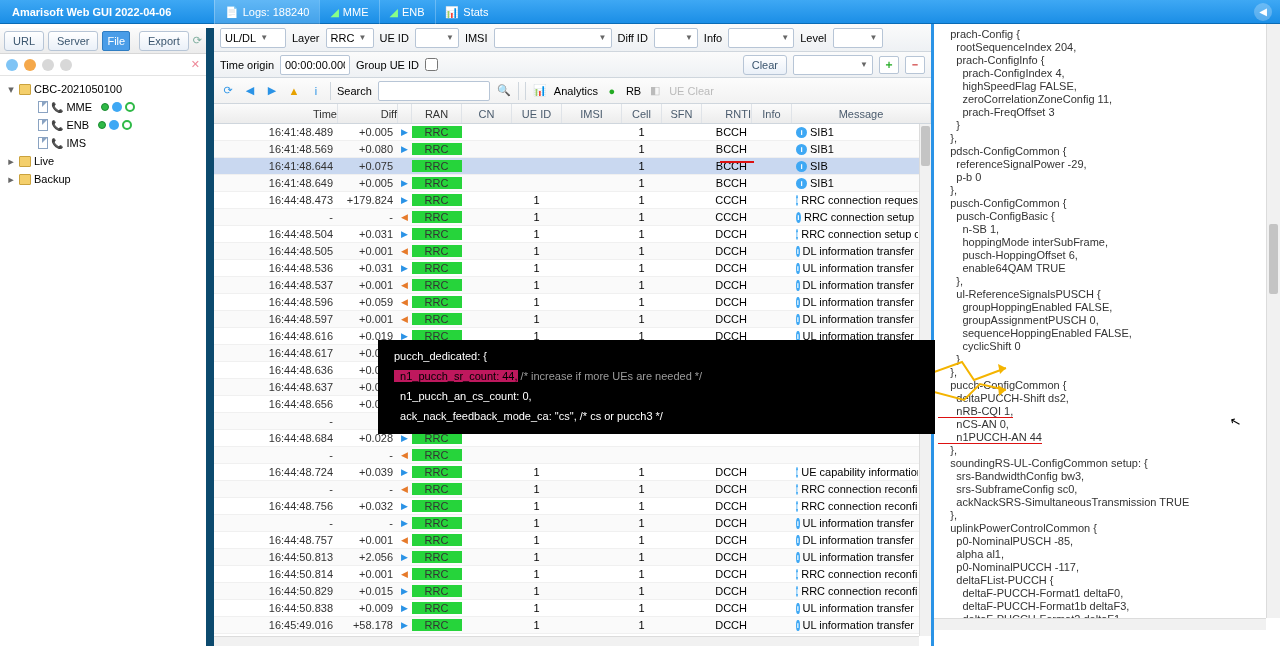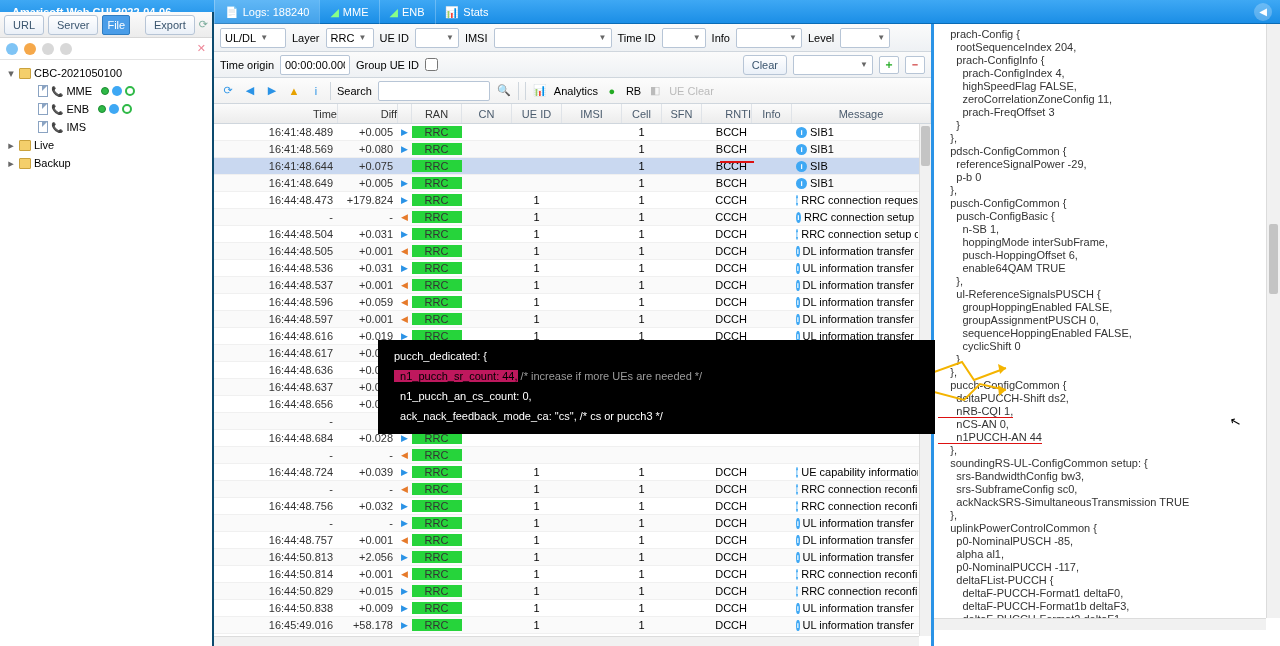--- a/index.html
+++ b/index.html
@@ -7,21 +7,21 @@
 
 
 .topbar{height:24px;background:linear-gradient(#3ea8f4,#1b8ee6);display:flex;align-items:center;color:#fff;padding:0 4px;border-bottom:1px solid #0a6bb5}
 .topbar .title{padding:0 8px;font-weight:bold}
 .topbar .collapse{width:18px;height:18px;border-radius:50%;background:rgba(255,255,255,.25);margin-left:auto;margin-right:4px;display:flex;align-items:center;justify-content:center;font-size:10px}
 .topbar-right{position:absolute;left:214px;top:0;height:24px;display:flex;align-items:center}
 .toptab{height:24px;padding:0 10px;display:flex;align-items:center;gap:4px;color:#fff;border-left:1px solid rgba(255,255,255,.25);cursor:pointer}
 .toptab.active{background:rgba(255,255,255,.18)}
 
 
-.left{position:absolute;left:0;top:12px;width:214px;bottom:0;border-right:2px solid #0c4a6e;background:#fff}
+.left{position:absolute;left:0;top:28px;width:214px;bottom:0;border-right:8px solid #0c4a6e;background:#fff}
 .toolbar-l{height:26px;display:flex;align-items:center;gap:4px;padding:2px 4px;border-bottom:1px solid #d7d7d7;background:linear-gradient(#fbfbfb,#ececec)}
 .btn-s{height:20px;padding:0 8px;border:1px solid #b7c5d6;border-radius:3px;background:linear-gradient(#fff,#eaf0f8);color:#3a556e;cursor:pointer}
 .btn-s.sel{background:#4a9de8;color:#fff;border-color:#2f7dc2}
 .toolbar-l .sp{flex:1}
 .iconrow{height:22px;display:flex;align-items:center;gap:6px;padding:0 6px;border-bottom:1px solid #e4e4e4}
 .dot{width:12px;height:12px;border-radius:50%}
 .tree{padding:4px 0}
 .tree-row{display:flex;align-items:center;height:18px;padding-left:6px;gap:3px;cursor:pointer}
 .tree-row.d2{padding-left:38px}
 .tw{width:10px;text-align:center;color:#666}
@@ -177,21 +177,21 @@
         <span class="ar">▼</span>
       </div>
     <span>UE ID</span>
     <div class="sel" style="width:44px">
         <span class="ar" style="margin-left:auto">▼</span>
       </div>
     <span>IMSI</span>
     <div class="sel" style="width:118px">
         <span class="ar" style="margin-left:auto">▼</span>
       </div>
-    <span>Time ID</span>
+    <span>Diff ID</span>
     <div class="sel" style="width:44px">
         <span class="ar" style="margin-left:auto">▼</span>
       </div>
     <span>Info</span>
     <div class="sel" style="width:66px">
         <span class="ar" style="margin-left:auto">▼</span>
       </div>
     <span>Level</span>
     <div class="sel" style="width:50px">
         <span class="ar" style="margin-left:auto">▼</span>

